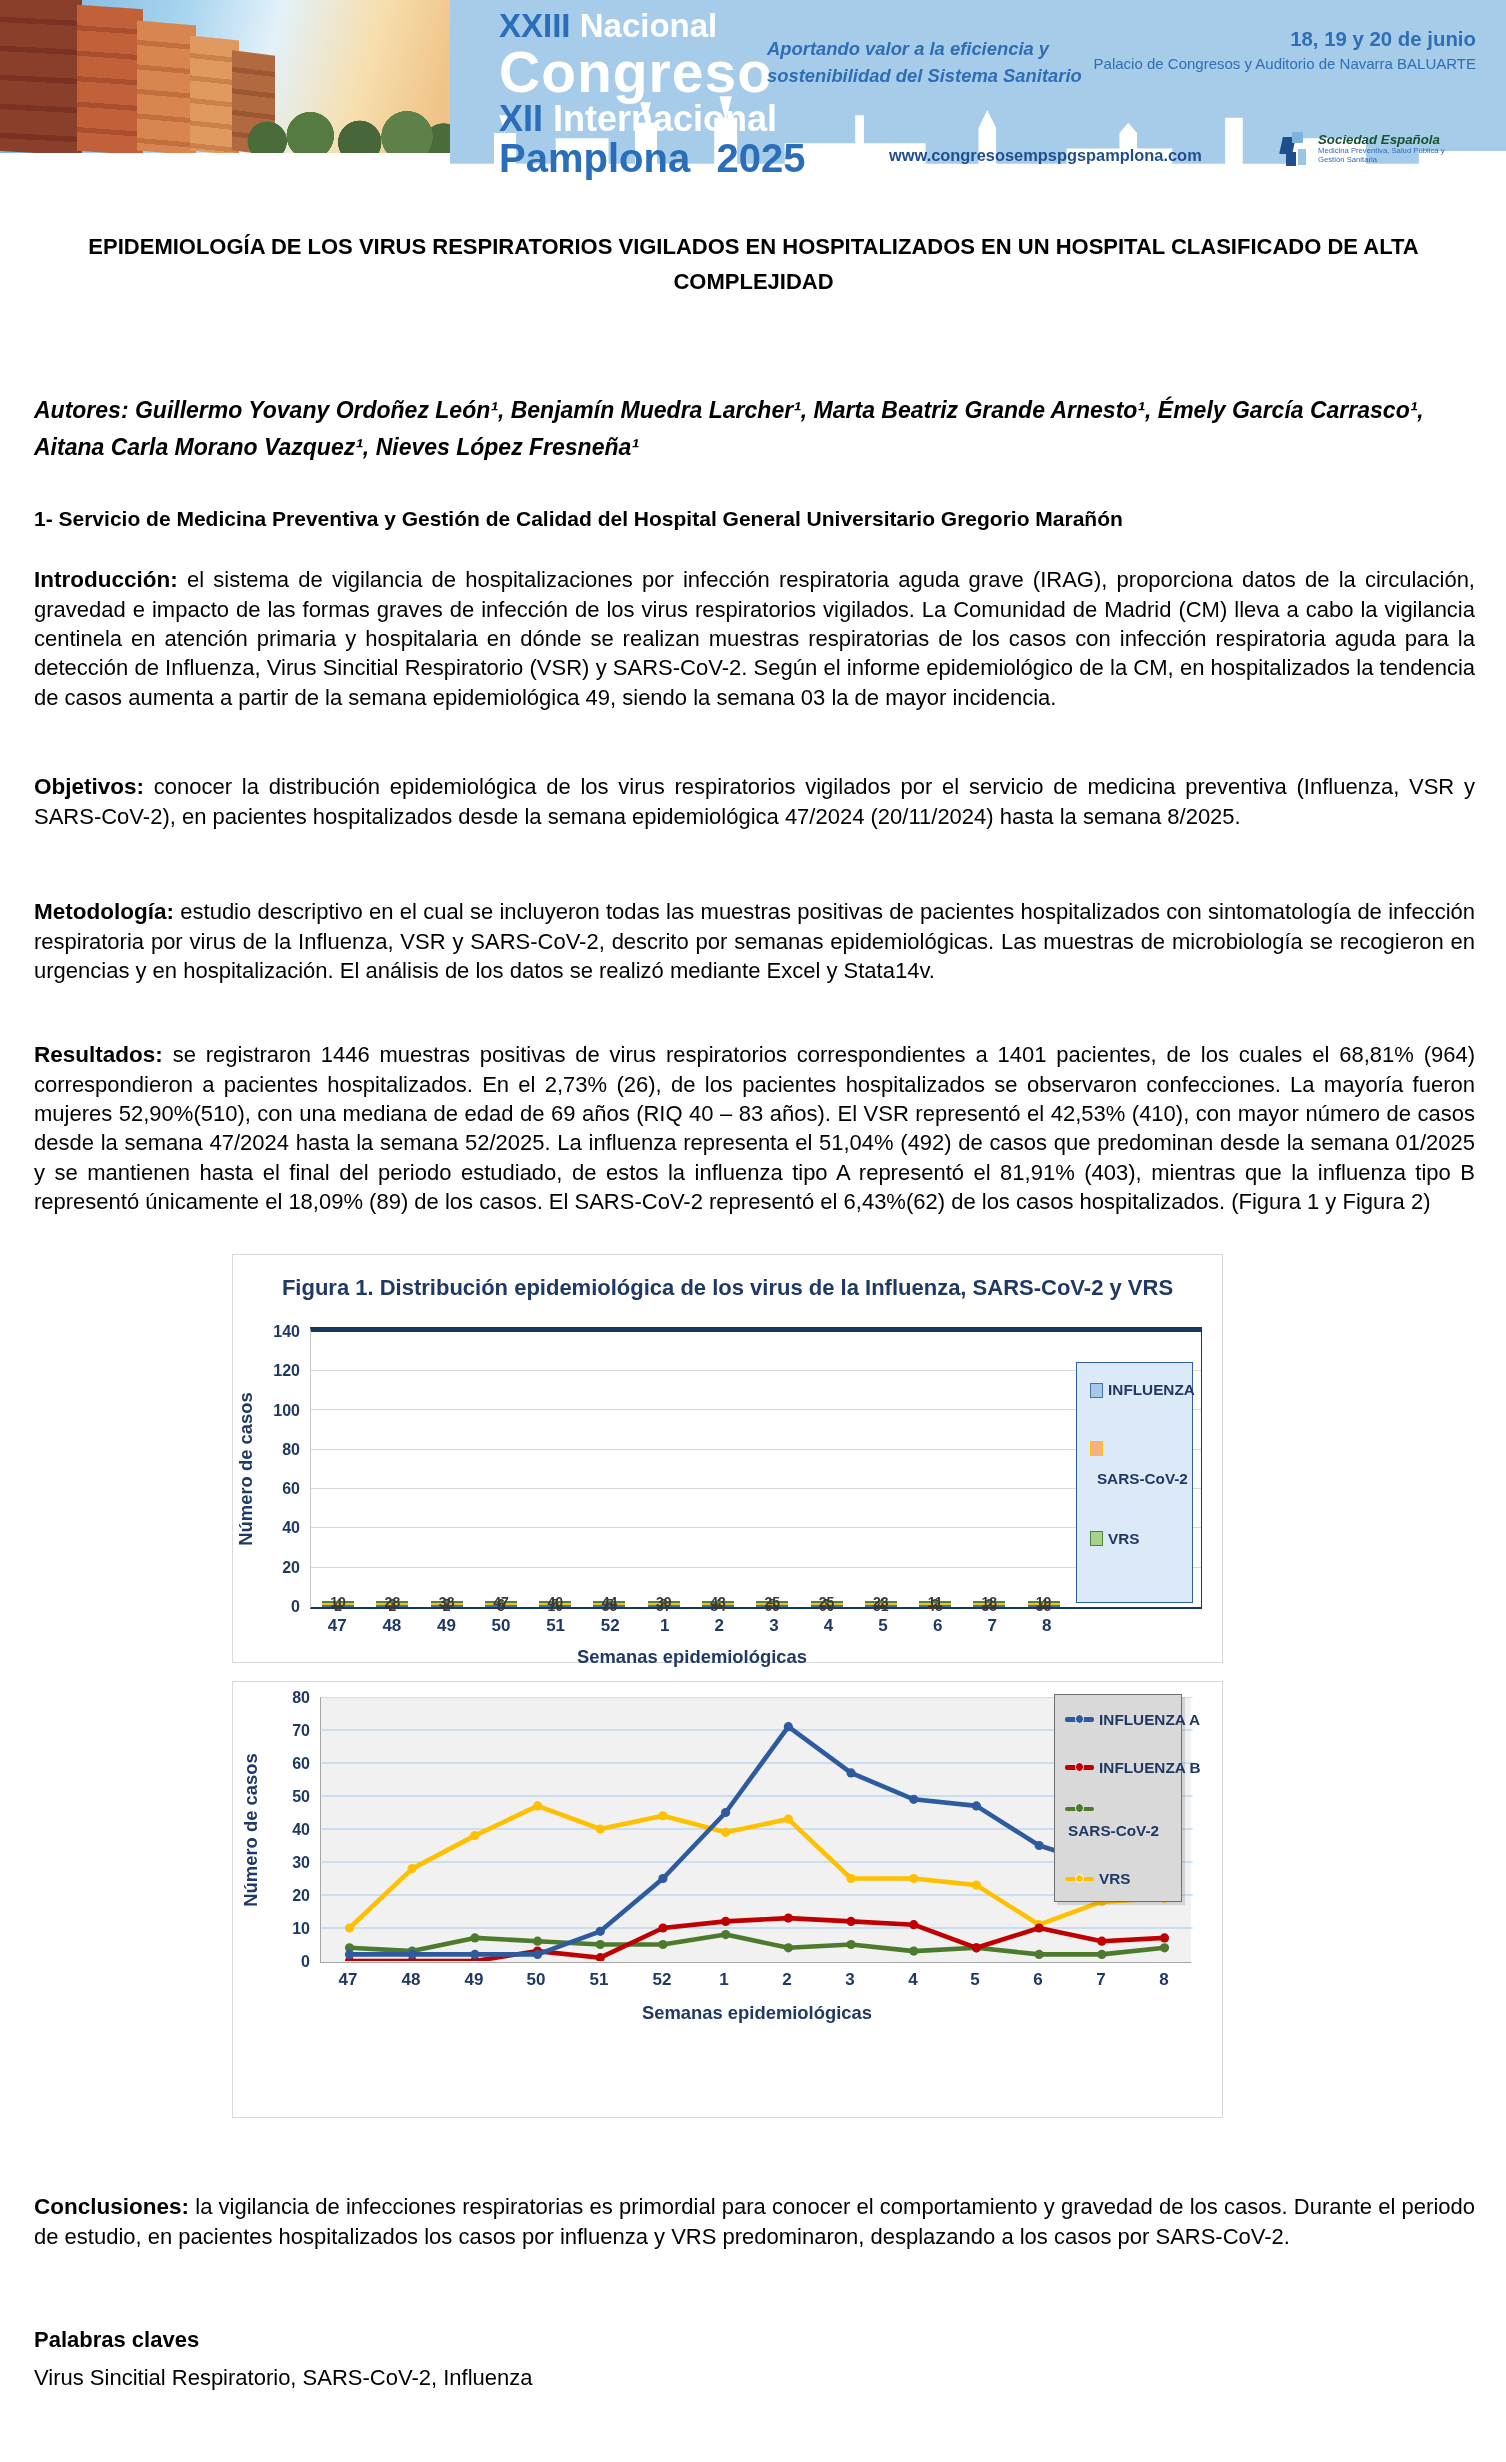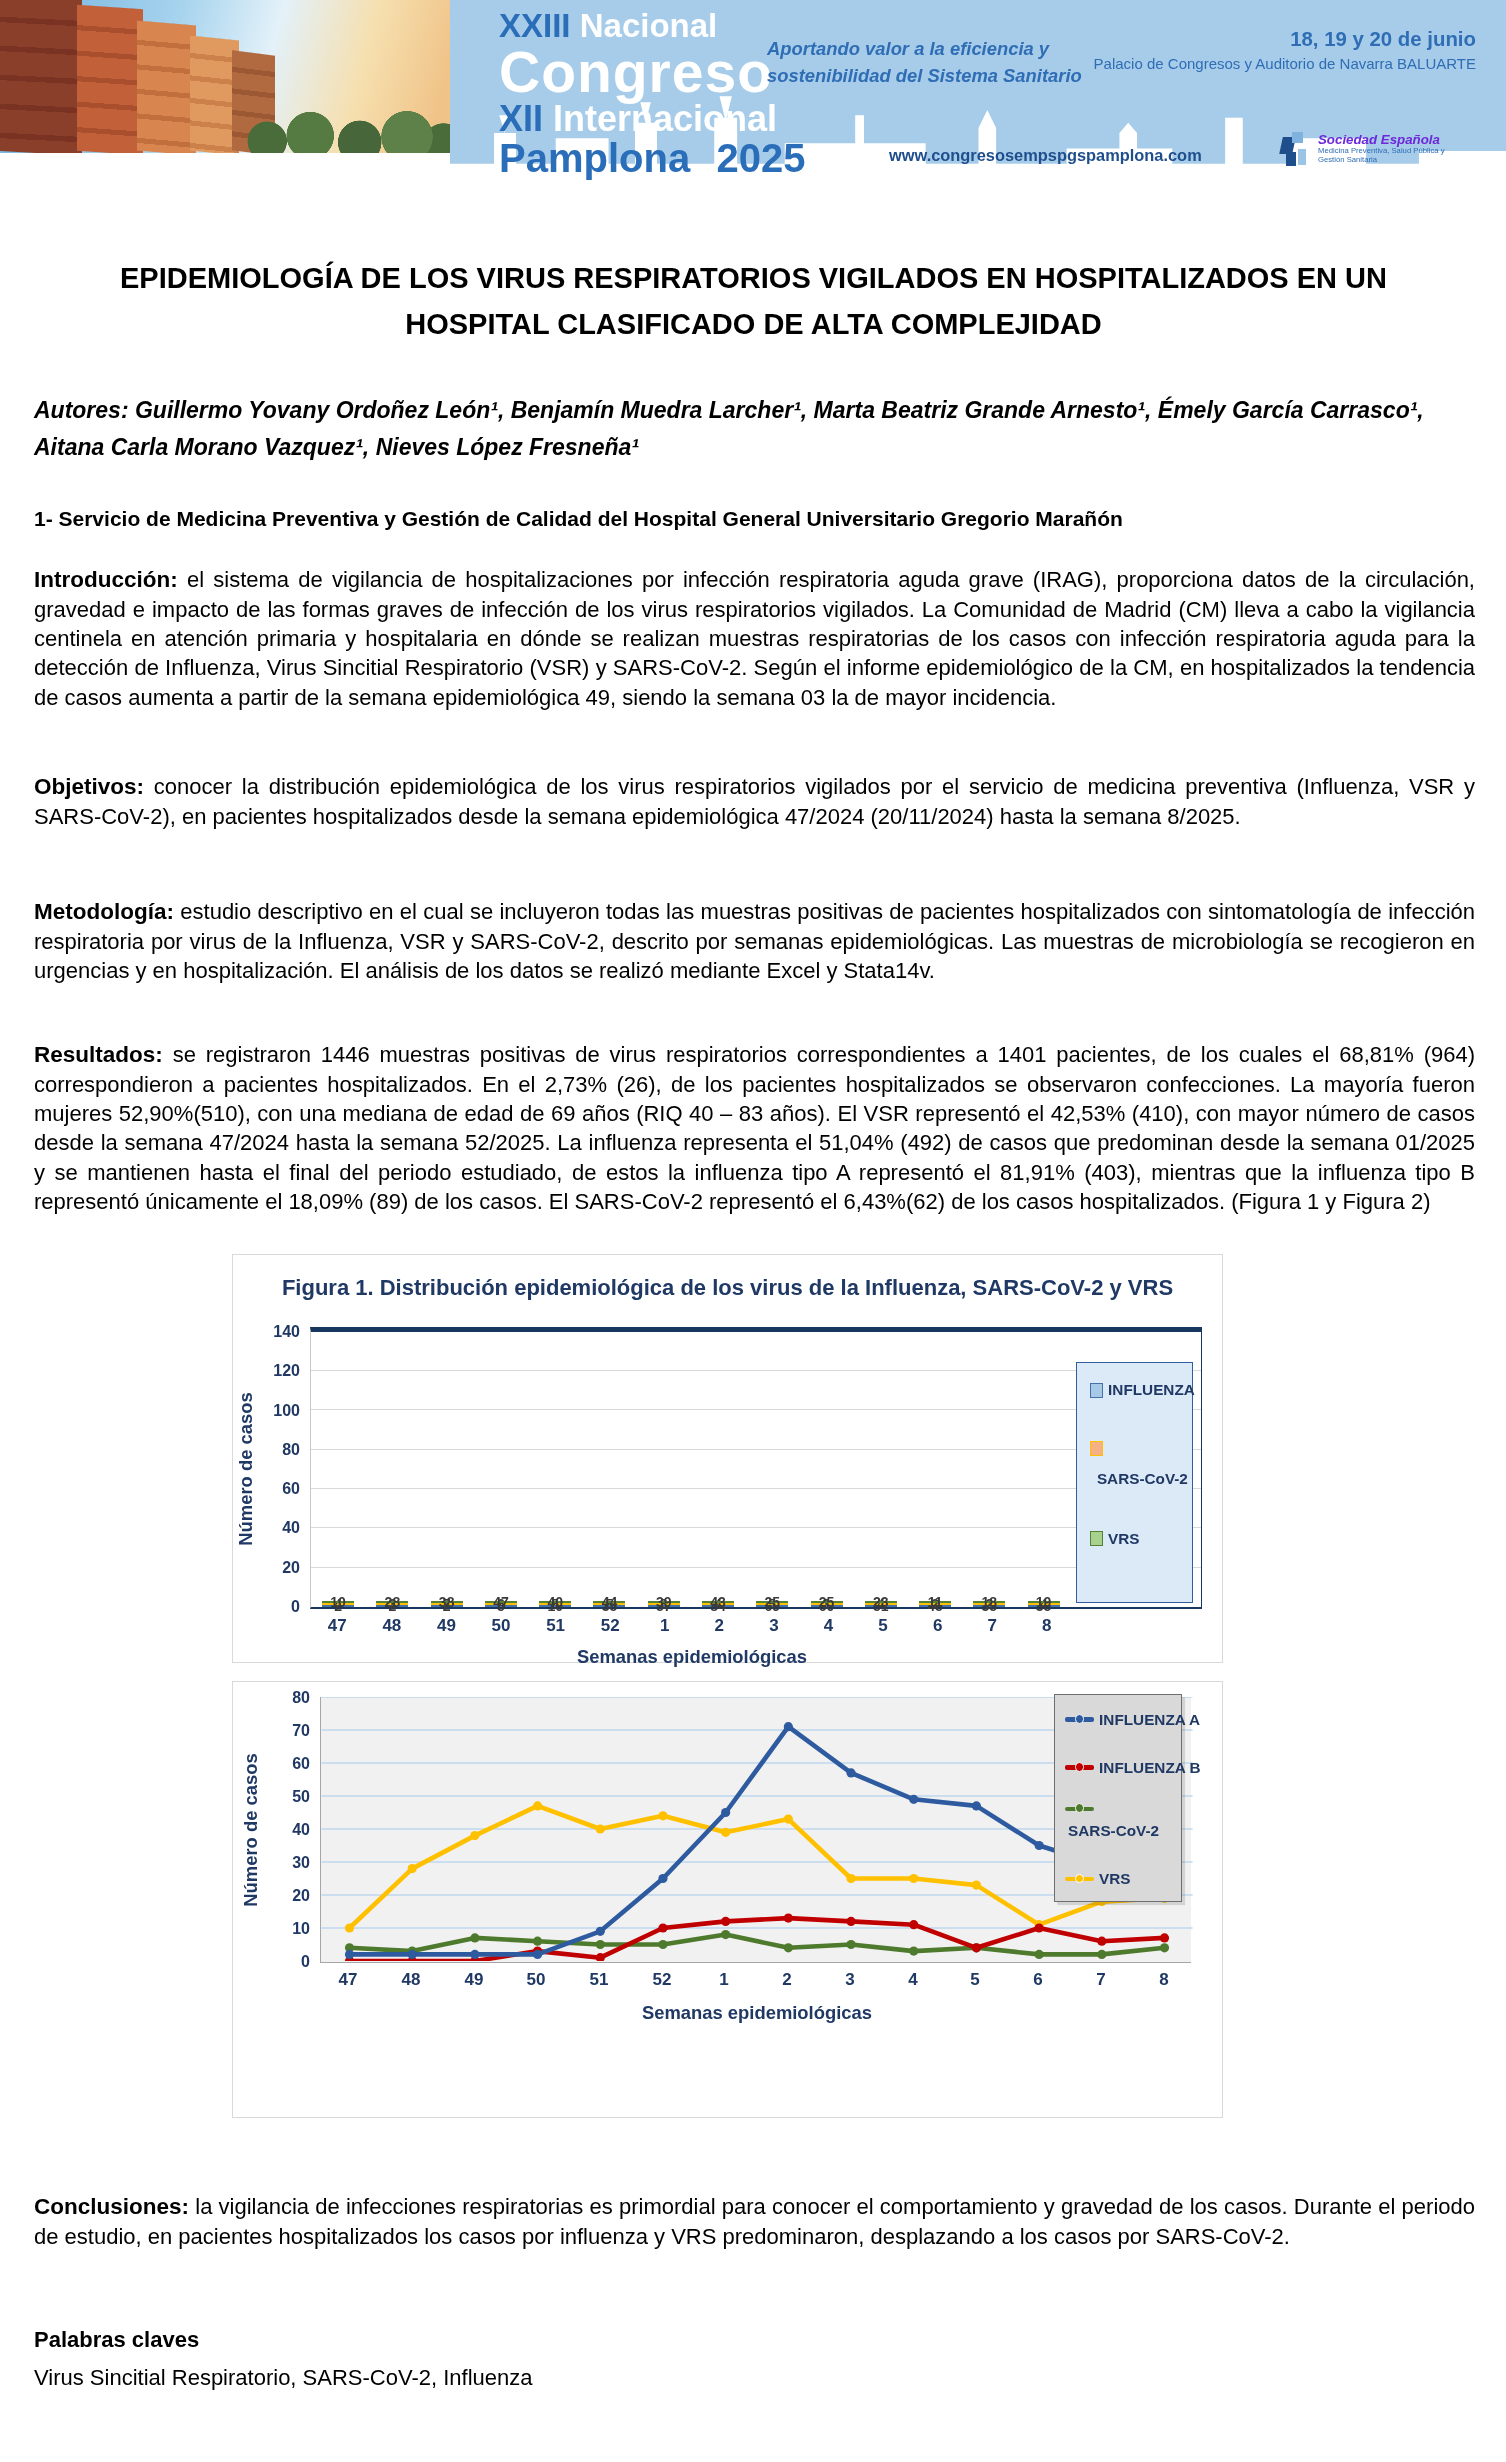--- a/index.html
+++ b/index.html
@@ -50,27 +50,27 @@
   .venue { font-size:15px; margin-top:4.1px; }
   .website { position:absolute; left:439px; bottom:9.2px; font-size:16.4px; font-weight:bold; color:#1f4e8c; }
   .society { position:absolute; right:36px; bottom:6.1px; display:flex; align-items:flex-start; }
   .society-mark { width:31px; height:36px; margin-right:6.1px; position:relative; }
   .society-mark span { position:absolute; }
   .sm1 { left:0; top:5.1px; width:13.3px; height:17.4px; background:#1f4e8c; transform:skewX(-12deg); }
   .sm2 { left:11.2px; top:0; width:11.2px; height:11.2px; background:#7fb2de; }
   .sm3 { left:5.1px; top:20.4px; width:10.2px; height:13.3px; background:#1f4e8c; }
   .sm4 { left:17.4px; top:17.4px; width:8.2px; height:15.3px; background:#9cc4e4; }
   .society-text { line-height:1.15; }
-  .society-name { font-size:13.3px; font-weight:bold; font-style:italic; color:#6d28d9; }
+  .society-name { font-size:13.3px; font-weight:bold; font-style:italic; color:#14532d; }
   .society-sub { font-size:7.7px; color:#2f6db5; width:153px; }
 
   
   .title {
-    position:absolute; top:256px; left:77px; width:1353px; text-align:center;
-    font-size:29px; font-weight:bold; line-height:1.58;
+    position:absolute; top:230px; left:77px; width:1353px; text-align:center;
+    font-size:22px; font-weight:bold; line-height:1.58;
   }
   .authors {
     position:absolute; top:392px; left:34px; width:1441px;
     font-size:23px; font-weight:bold; font-style:italic; line-height:1.62; text-align:left;
   }
   .affiliation { position:absolute; top:507px; left:34px; width:1441px; font-size:21px; font-weight:bold; }
   .para { position:absolute; left:34px; width:1441px; font-size:22px; line-height:1.33; text-align:justify; }
   .para b { font-size:22.5px; }
   .p-intro { top:565px; }
   .p-obj   { top:772px; }

